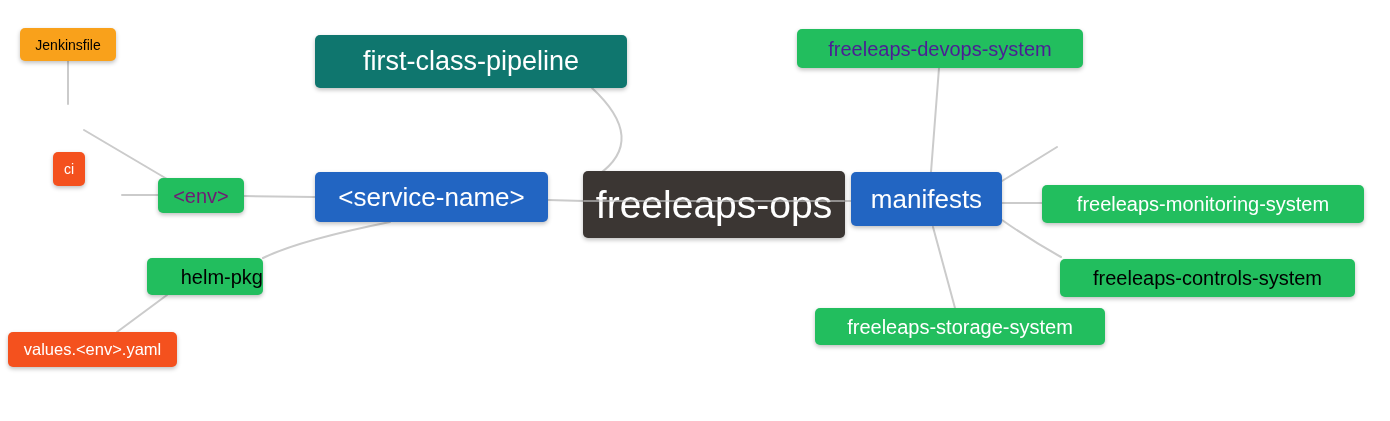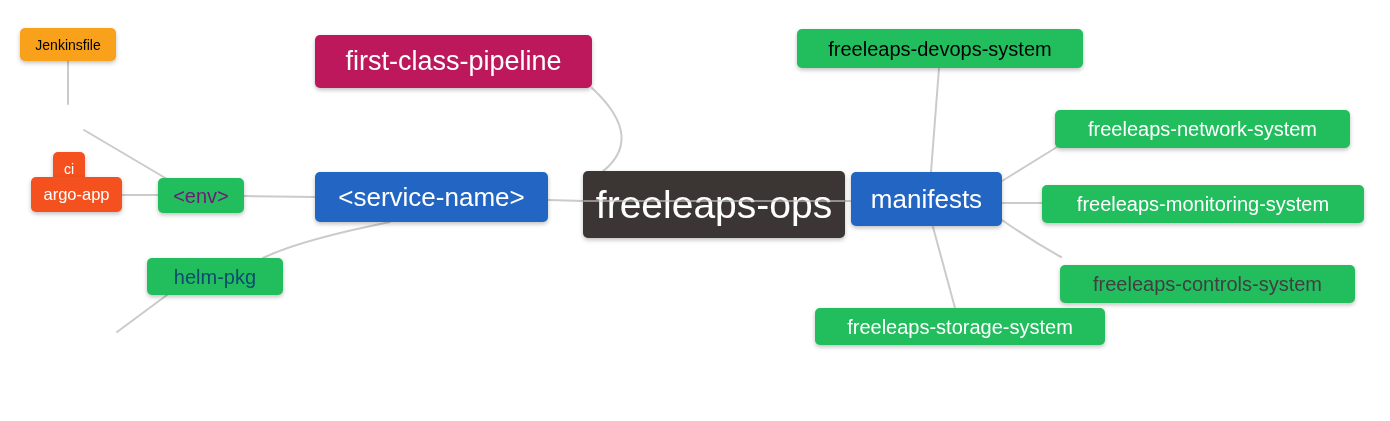--- a/index.html
+++ b/index.html
@@ -54,49 +54,46 @@
     </svg>
   <svg class="edges-overlay" width="1390" height="421" viewBox="0 0 1390 421">
       <path d="M584,201 L844,201" class="edge" stroke="rgba(203,203,203,0.6)"></path>
     </svg>
 <div class="node n-xs" style="left: 20px; top: 28px; width: 96px; height: 33px; background: rgb(249, 161, 27); color: #000000;">
       <span>Jenkinsfile</span>
     </div>
     <div class="node n-xs" style="left: 53px; top: 104px; width: 32px; height: 34px; background: rgb(244, 81, 30); color: rgb(255, 255, 255); margin-top: 48px;">
       <span>ci</span>
     </div>
-    <div class="node n-sm" style="left: 31px; top: 177px; width: 91px; height: 35px; background: rgb(244, 81, 30); color: rgb(255, 255, 255);">
-      <span>argo-app</span>
-    </div>
     <div class="node n-md" style="left: 158px; top: 178px; width: 86px; height: 35px; background: rgb(34, 190, 94); color: #701a75;">
       <span>&lt;env&gt;</span>
     </div>
-    <div class="node n-md" style="left: 147px; top: 258px; width: 136px; height: 37px; background: rgb(34, 190, 94); color: #0c4a6e;">
+    <div class="node n-md" style="left: 147px; top: 258px; width: 116px; height: 37px; background: rgb(34, 190, 94); color: #000000; justify-content: flex-end;">
       <span>helm-pkg</span>
     </div>
-    <div class="node n-xl" style="left: 315px; top: 35px; width: 277px; height: 53px; background: #be185d; color: rgb(255, 255, 255);">
+    <div class="node n-sm" style="left: 8px; top: 332px; width: 169px; height: 35px; background: rgb(244, 81, 30); color: rgb(255, 255, 255);">
+      <span>values.&lt;env&gt;.yaml</span>
+    </div>
+    <div class="node n-xl" style="left: 315px; top: 35px; width: 312px; height: 53px; background: #0f766e; color: rgb(255, 255, 255);">
       <span>first-class-pipeline</span>
     </div>
     <div class="node n-lg" style="left: 315px; top: 172px; width: 233px; height: 50px; background: rgb(34, 101, 194); color: rgb(255, 255, 255);">
       <span>&lt;service-name&gt;</span>
     </div>
     <div class="node n-xxl" style="left: 583px; top: 171px; width: 262px; height: 67px; background: rgb(59, 54, 51); color: rgb(255, 255, 255);">
       <span>freeleaps-ops</span>
     </div>
     <div class="node n-lg" style="left: 851px; top: 172px; width: 151px; height: 54px; background: rgb(34, 101, 194); color: rgb(255, 255, 255);">
       <span>manifests</span>
     </div>
-    <div class="node n-md" style="left: 797px; top: 29px; width: 286px; height: 39px; background: rgb(34, 190, 94); color: #000000; justify-content: center;">
+    <div class="node n-md" style="left: 797px; top: 29px; width: 286px; height: 39px; background: rgb(34, 190, 94); color: #4c1d95; justify-content: center;">
       <span>freeleaps-devops-system</span>
-    </div>
-    <div class="node n-md" style="left: 1055px; top: 110px; width: 295px; height: 38px; background: rgb(34, 190, 94); color: rgb(255, 255, 255);">
-      <span>freeleaps-network-system</span>
     </div>
     <div class="node n-md" style="left: 1042px; top: 185px; width: 322px; height: 38px; background: rgb(34, 190, 94); color: rgb(255, 255, 255);">
       <span>freeleaps-monitoring-system</span>
     </div>
-    <div class="node n-md" style="left: 1060px; top: 265px; width: 295px; height: 38px; background: rgb(34, 190, 94); color: #404040; text-align: right;">
+    <div class="node n-md" style="left: 1060px; top: 259px; width: 295px; height: 38px; background: rgb(34, 190, 94); color: #000000; text-align: right;">
       <span>freeleaps-controls-system</span>
     </div>
     <div class="node n-md" style="left: 815px; top: 308px; width: 290px; height: 37px; background: rgb(34, 190, 94); color: rgb(255, 255, 255); align-items: center;">
       <span>freeleaps-storage-system</span>
     </div>
   </div>
 
 </body></html>

